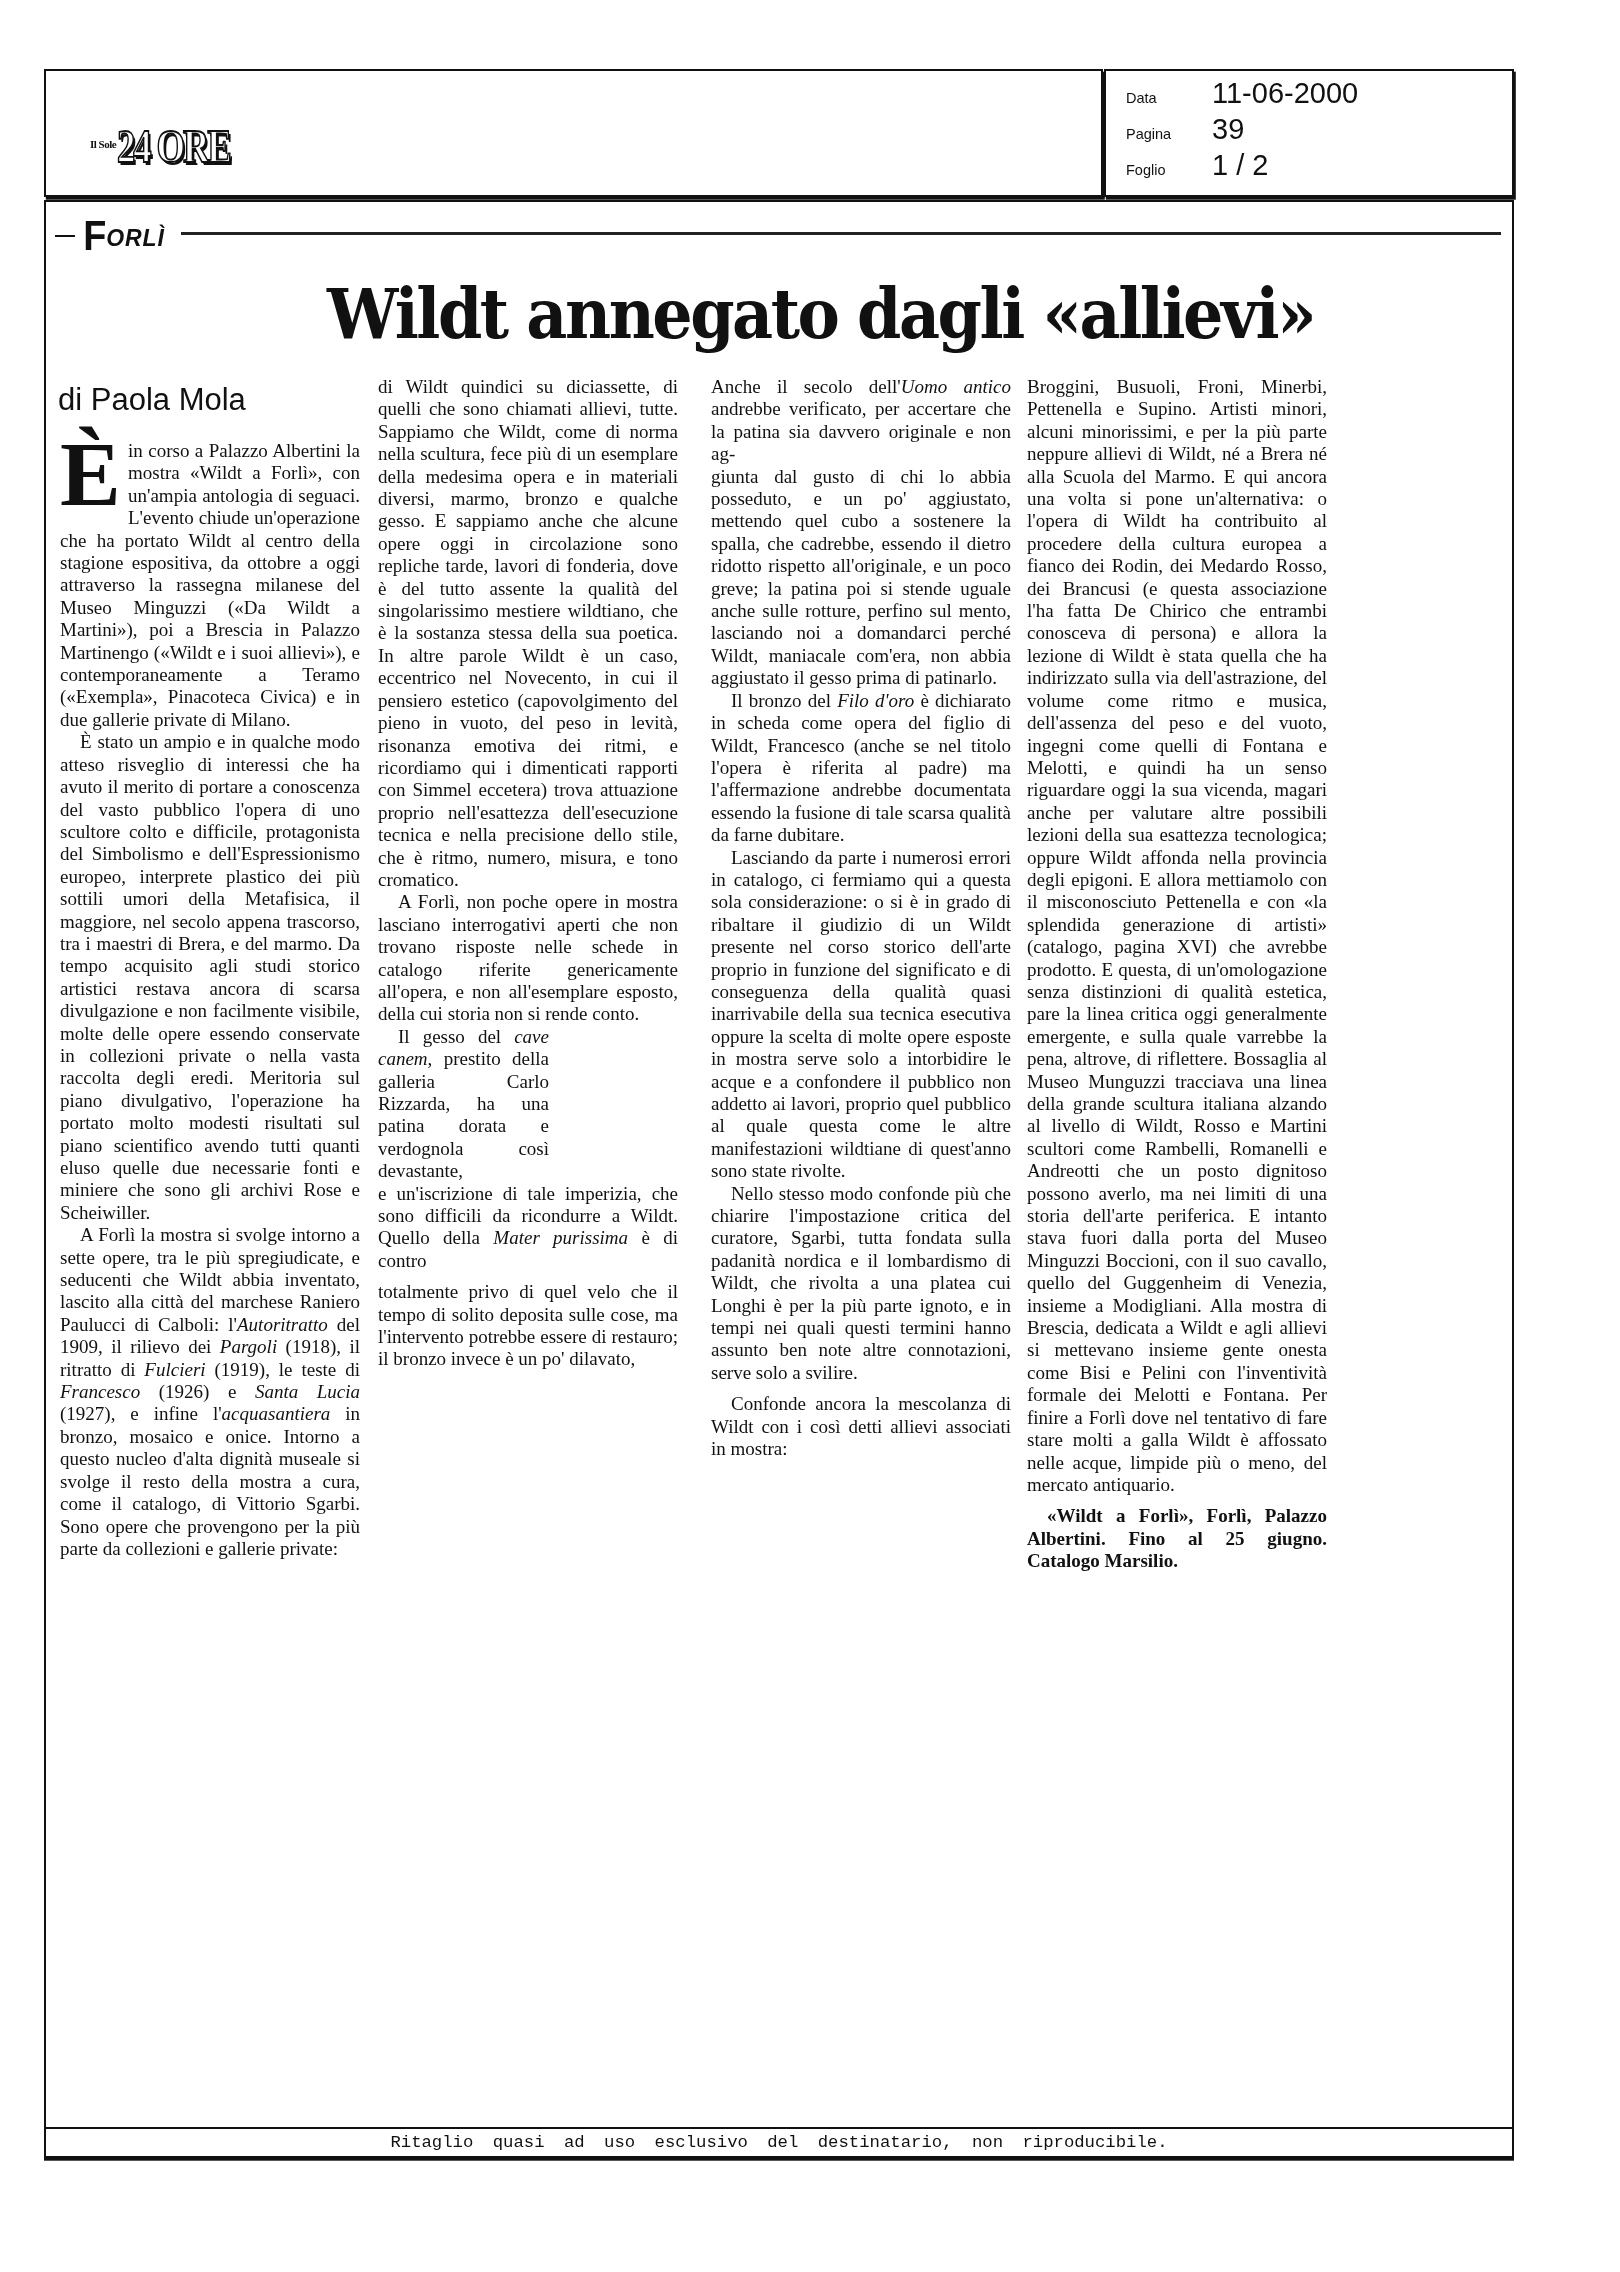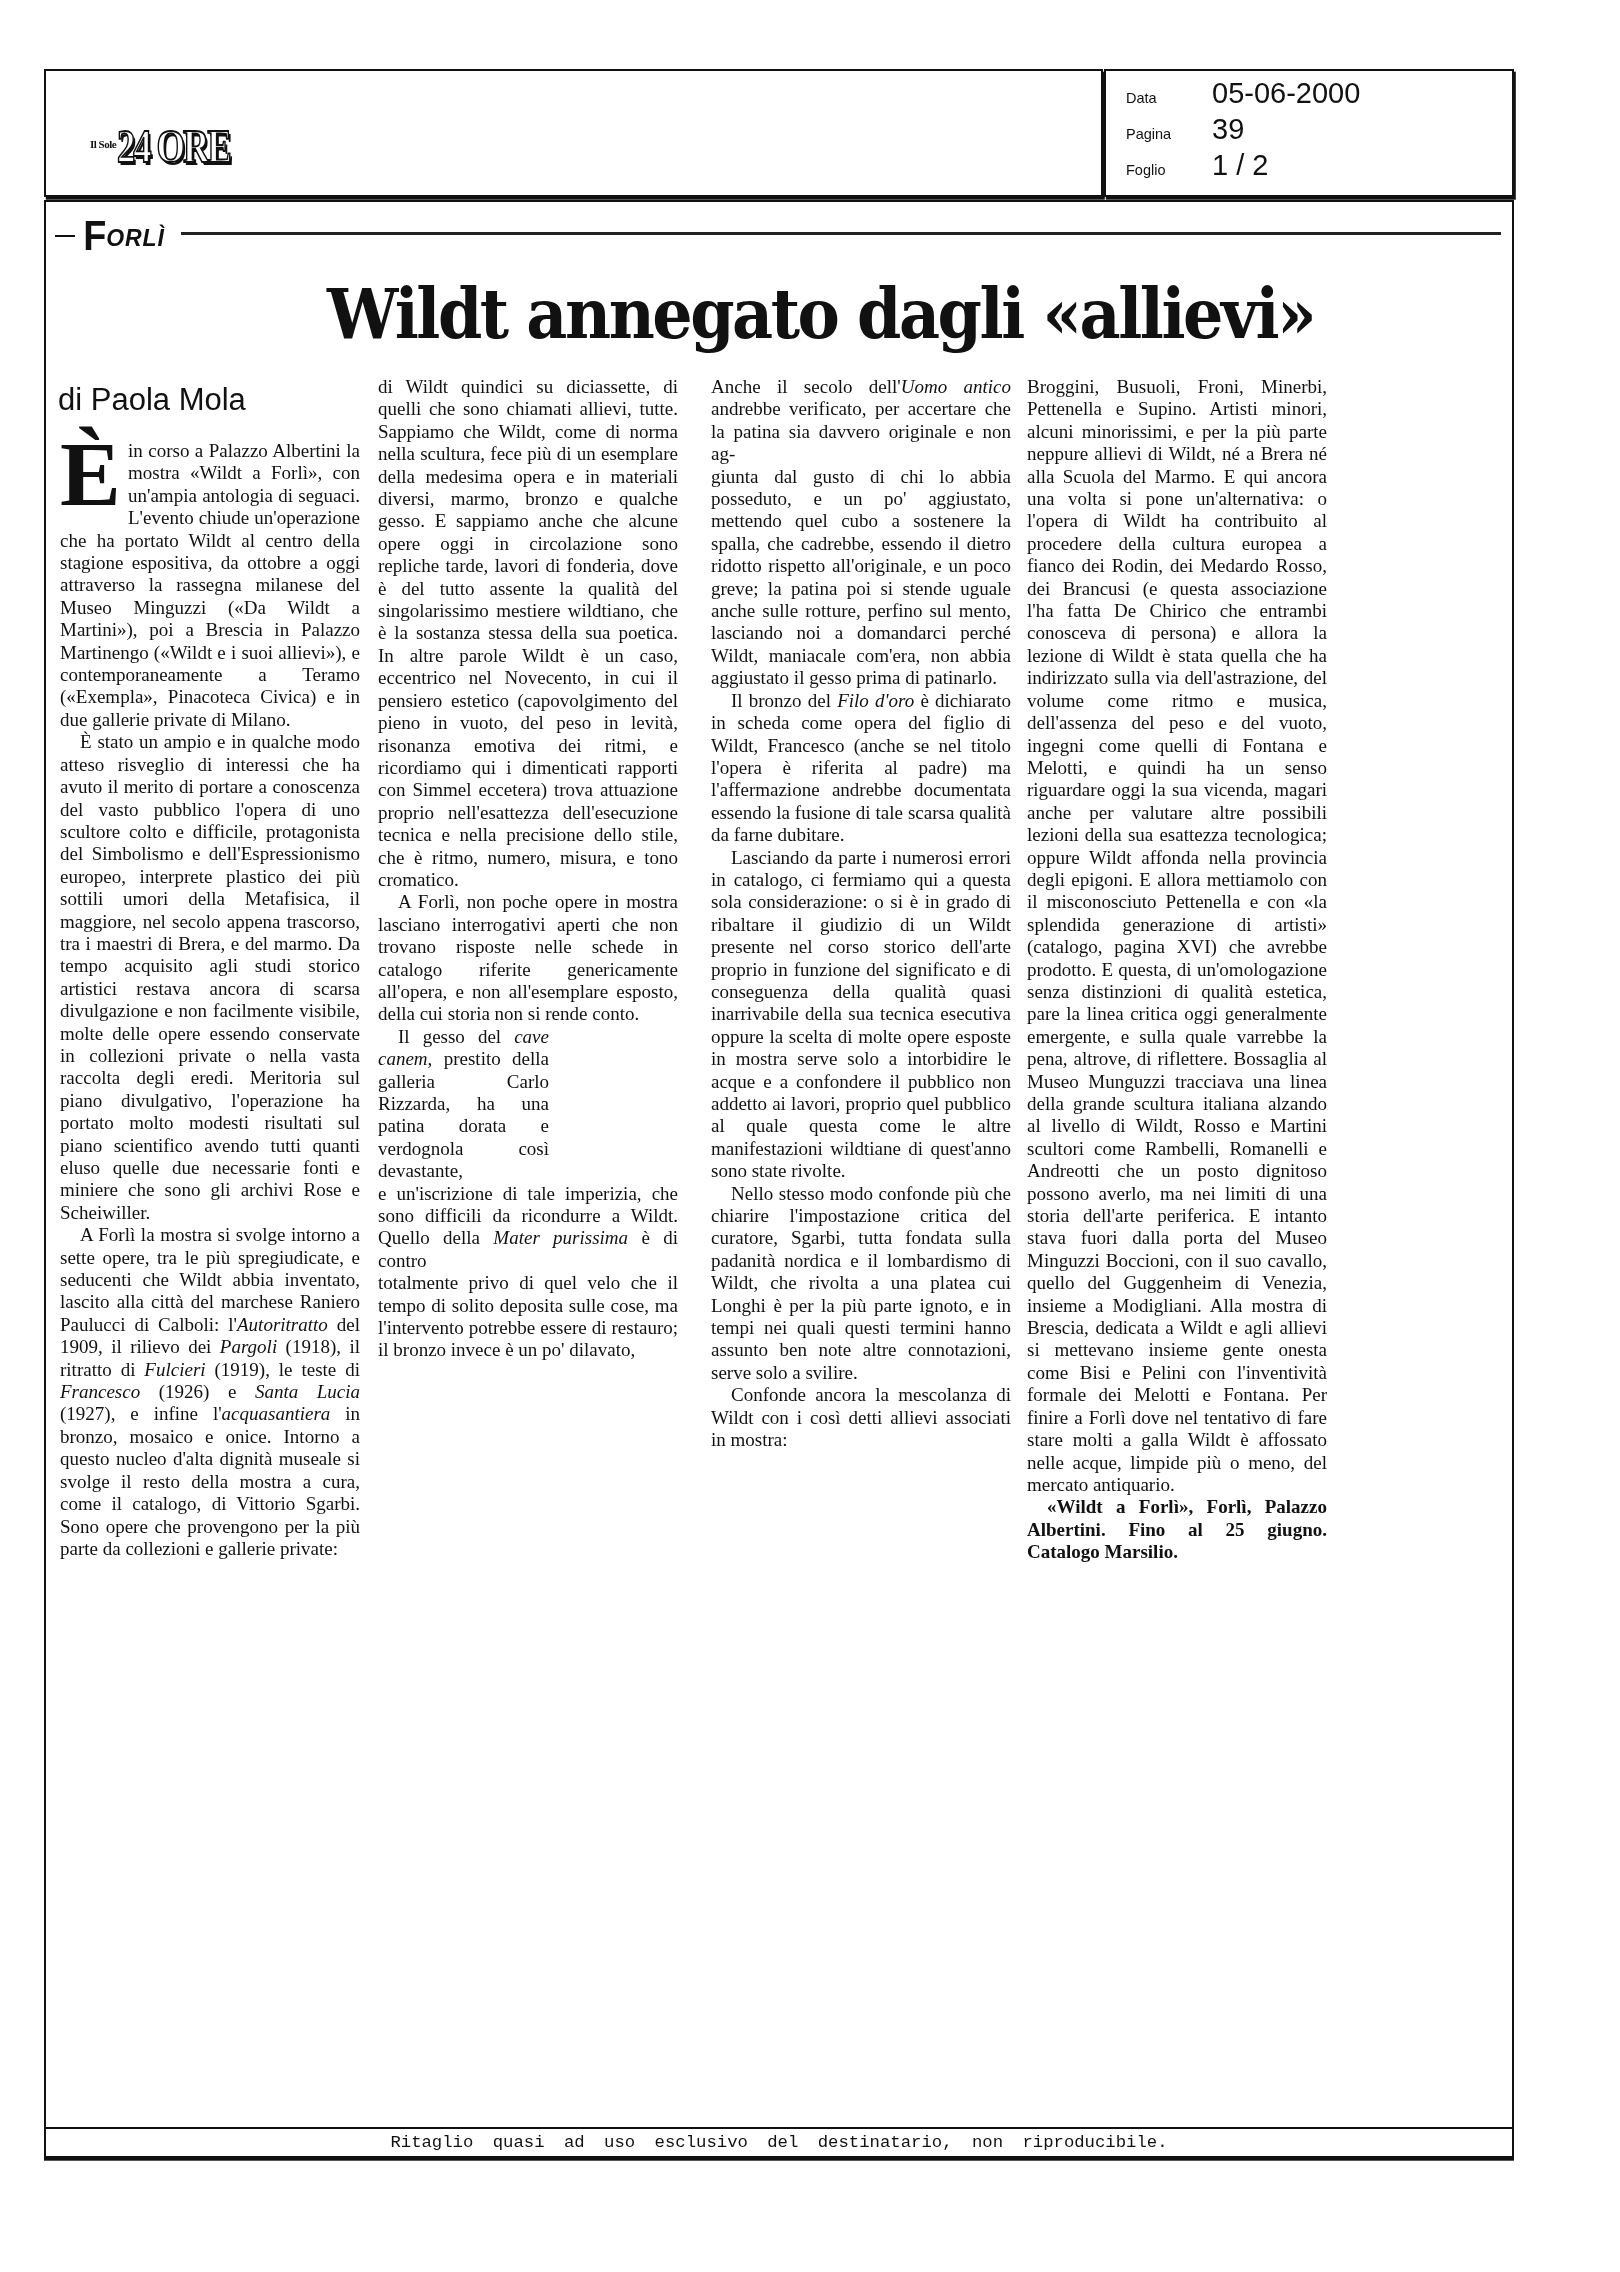--- a/index.html
+++ b/index.html
@@ -32,21 +32,21 @@
   .section .rule { flex:1; height:2.7px; background:#222; margin-left:16.4px; margin-top:-5.5px; }
 
   .headline { position:absolute; left:327px; top:273px; font-family:"DejaVu Serif", serif; font-weight:bold; font-size:69px;
               letter-spacing:-2.7px; transform:scaleX(0.92); transform-origin:left top; white-space:nowrap; }
 
   .byline { position:absolute; left:58px; top:382px; font-family:"Liberation Sans", sans-serif; font-size:31px; }
 
   .col { position:absolute; font-family:"Liberation Serif", serif; font-size:19px; line-height:22.4px; text-align:justify; hyphens:manual; }
   .col p { margin:0; }
   .col p.ind { text-indent:20px; }
-  .col p.gap { }
+  .col p.gap { margin-top:9px; }
   #col1 { left:60px; top:440px; width:300px; }
   #col2 { left:378px; top:376px; width:300px; }
   #col3 { left:711px; top:376px; width:300px; }
   #col4 { left:1027px; top:376px; width:300px; }
 
   .dropcap { float:left; font-family:"Liberation Serif", serif; font-weight:bold; font-size:91px; line-height:73px; margin:-1.8px 7.3px 0 0; height:75px; }
   .narrow { width:171px; text-align:justify; }
   .rightnarrow { margin-left:141px; }
   .rightnarrow-3 { margin-left:144px; }
   em { font-style:italic; }
@@ -58,21 +58,21 @@
 <div id="logo-box" class="hdr-box">
   <div class="logo">
     <span class="small">Il Sole</span>
     <span class="big">24 ORE</span>
   </div>
 </div>
 
 <div id="meta-box" class="hdr-box">
   <div id="meta-row-data" class="meta-row">
     <span class="lbl">Data</span>
-    <span class="val">05-06-2000</span>
+    <span class="val">11-06-2000</span>
   </div>
   <div id="meta-row-pagina" class="meta-row">
     <span class="lbl">Pagina</span>
     <span class="val">39</span>
   </div>
   <div id="meta-row-foglio" class="meta-row">
     <span class="lbl">Foglio</span>
     <span class="val">1 / 2</span>
   </div>
 </div>

